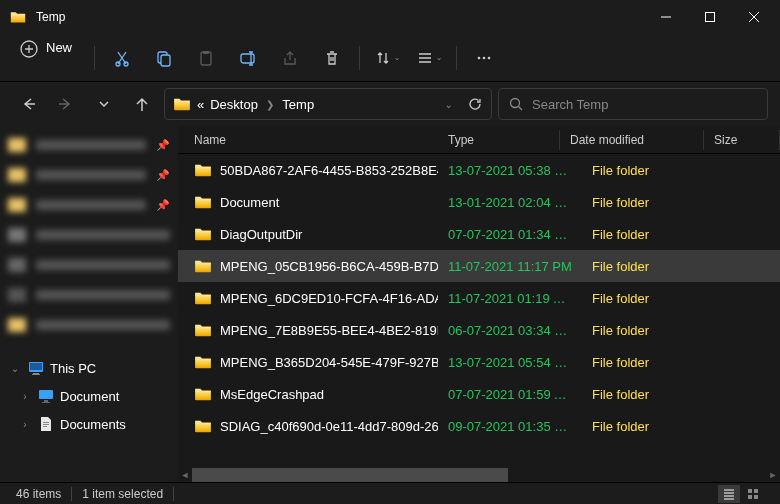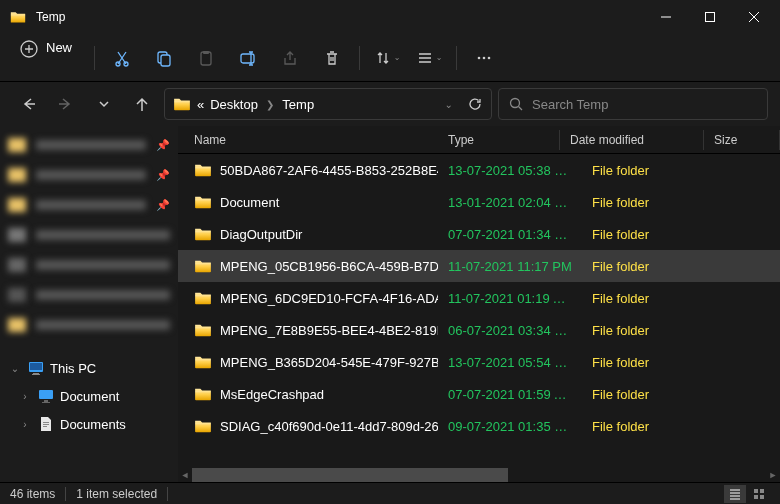--- a/index.html
+++ b/index.html
@@ -56,21 +56,21 @@
 .cell.name{width:254px;display:flex;align-items:center;gap:8px}
 .cell.date{width:144px;color:#22c55e}
 .cell.type{width:122px;color:#fde047}
 .folder-mini{width:18px;height:14px;flex-shrink:0}
 .file-mini{width:16px;height:18px;flex-shrink:0}
 .scrollbar-h{height:14px;background:#191919;display:flex;align-items:center}
 .scrollbar-h .track{flex:1;height:14px;position:relative}
 .scrollbar-h .thumb{position:absolute;left:0;width:55%;height:100%;background:#4a4a4a}
 .scrollbar-h .arr{width:14px;height:14px;display:flex;align-items:center;justify-content:center;color:#666;font-size:9px}
 
-.statusbar{height:22px;background:#1c1c1c;display:flex;align-items:center;padding:0 10px;font-size:12px;color:#ccc;border-top:1px solid #000}
+.statusbar{height:22px;background:#1c1c1c;display:flex;align-items:center;padding:0 16px;font-size:12px;color:#ccc;border-top:1px solid #000}
 .statusbar .sdiv{width:1px;height:14px;background:#444;margin:0 10px}
 .statusbar .spacer{flex:1}
 .viewbtn{width:22px;height:18px;display:flex;align-items:center;justify-content:center;margin-left:2px;color:#888}
 .viewbtn.active{background:#3a3a3a;color:#fff}
 svg{display:block}
 </style>
 </head>
 <body>
 
 <svg width="0" height="0" style="position:absolute">

